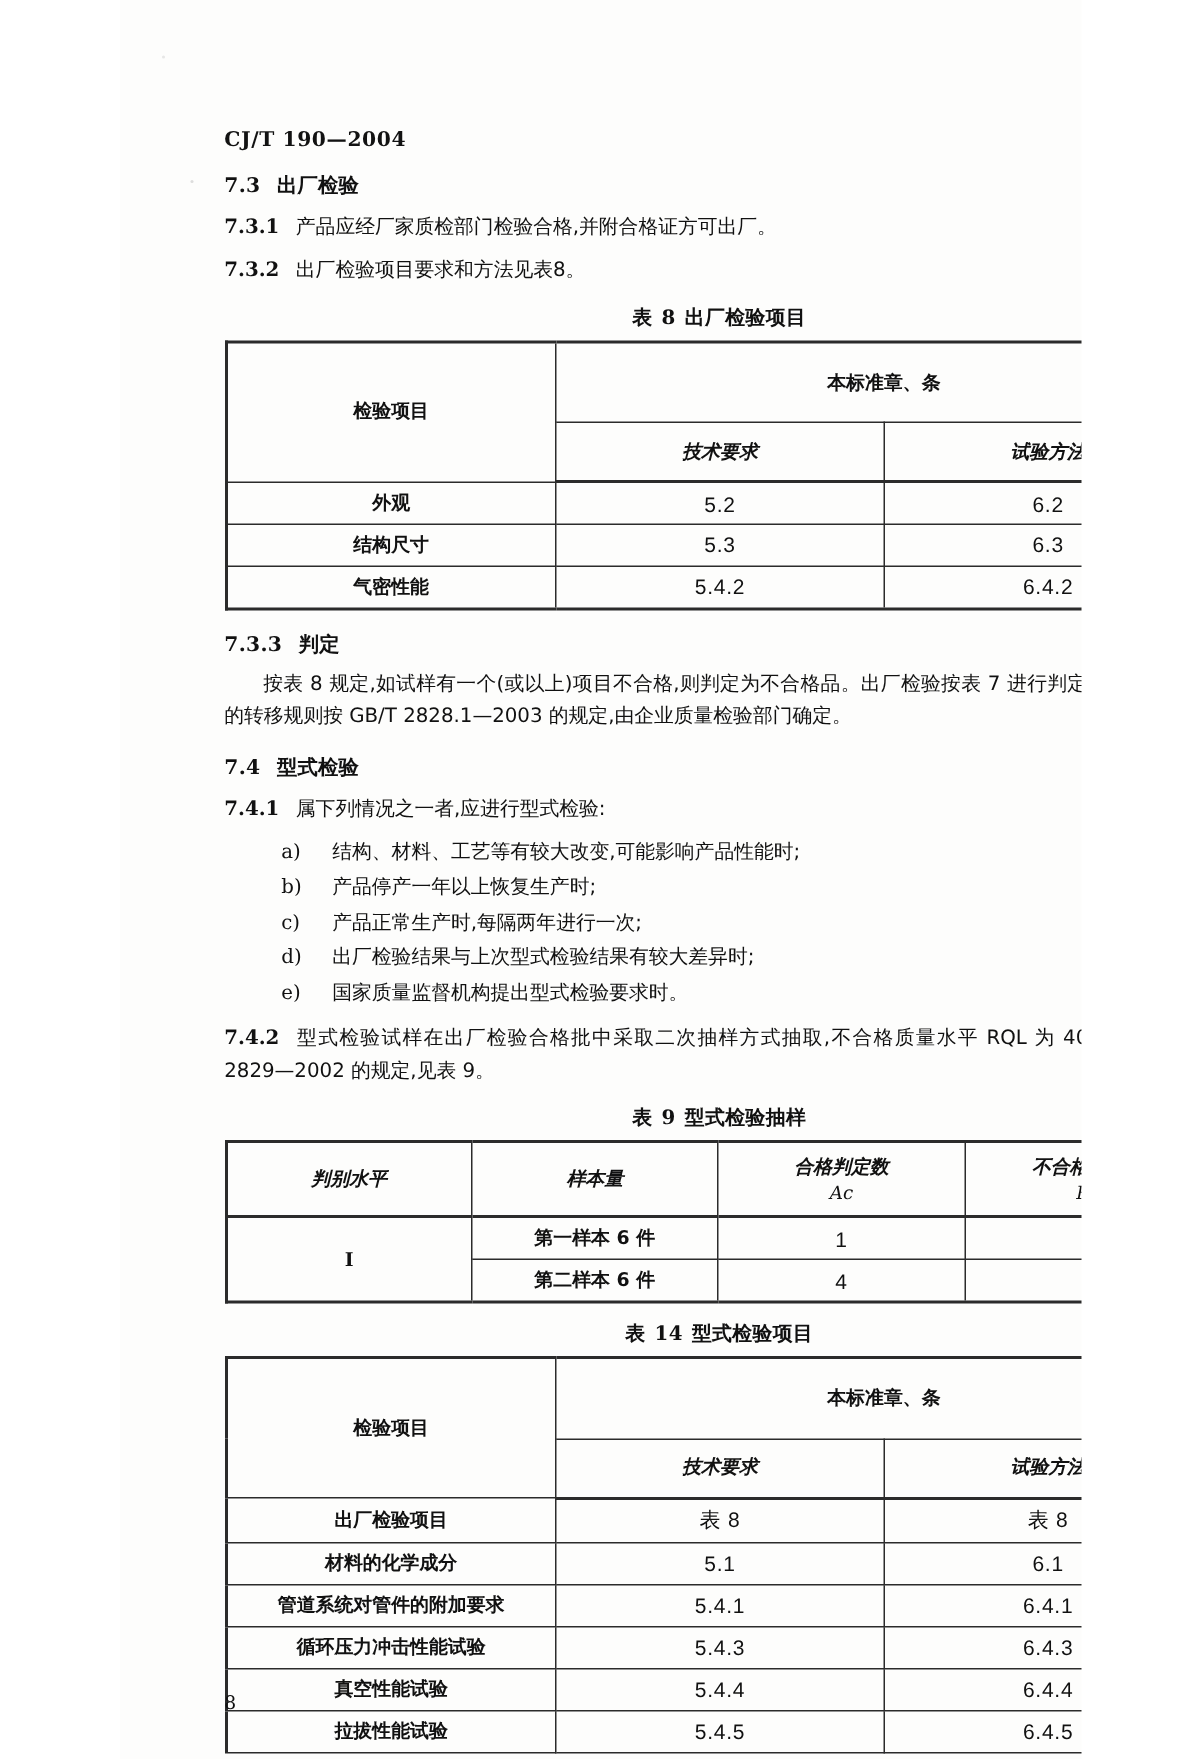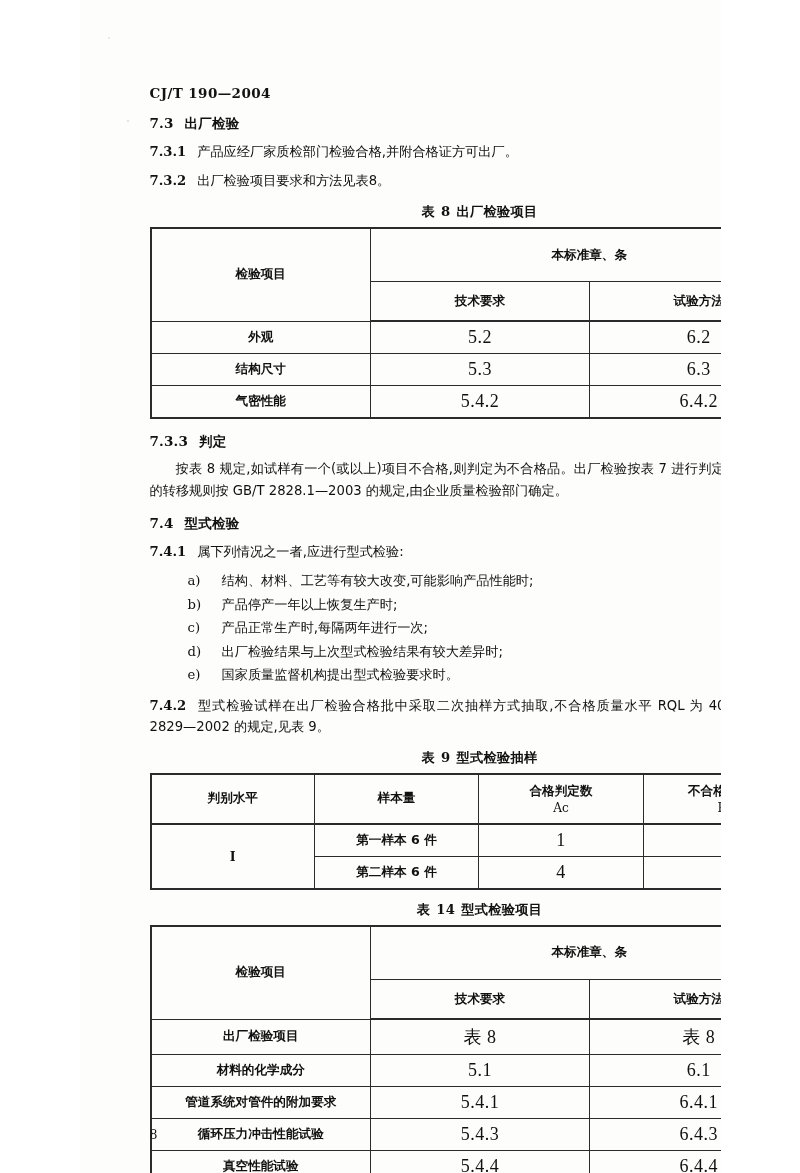--- a/index.html
+++ b/index.html
@@ -111,28 +111,28 @@
   table.doc td, table.doc th {
     border: 1px solid #2b2b2b;
     text-align: center;
     vertical-align: middle;
     font-size: 12.6px;
     font-weight: bold;
     padding: 5px 3px;
     color: #111;
   }
   table.doc td.val {
-    font-family: Liberation Serif, serif;
+    font-family: Liberation Sans, sans-serif;
     font-weight: normal;
-    font-size: 18px;
+    font-size: 14px;
     letter-spacing: 0.5px;
   }
   table.doc .outer-top    { border-top-width: 2px; border-radius: 22px; }
   table.doc .outer-bottom { border-bottom-width: 2px; }
-  table.doc .thick-bottom { border-bottom-width: 2px; }
+  table.doc .thick-bottom { border-bottom-width: 2px; font-style: italic; }
   table.doc .lb { border-left-width: 2px; }
   table.doc .rb { border-right-width: 2px; }
   .roman {
     font-family: "DejaVu Serif", "Liberation Serif", serif;
     font-size: 13px;
     font-weight: normal;
   }
   .subhead-small {
     font-family: "DejaVu Serif", "Liberation Serif", serif;
     font-weight: normal;

